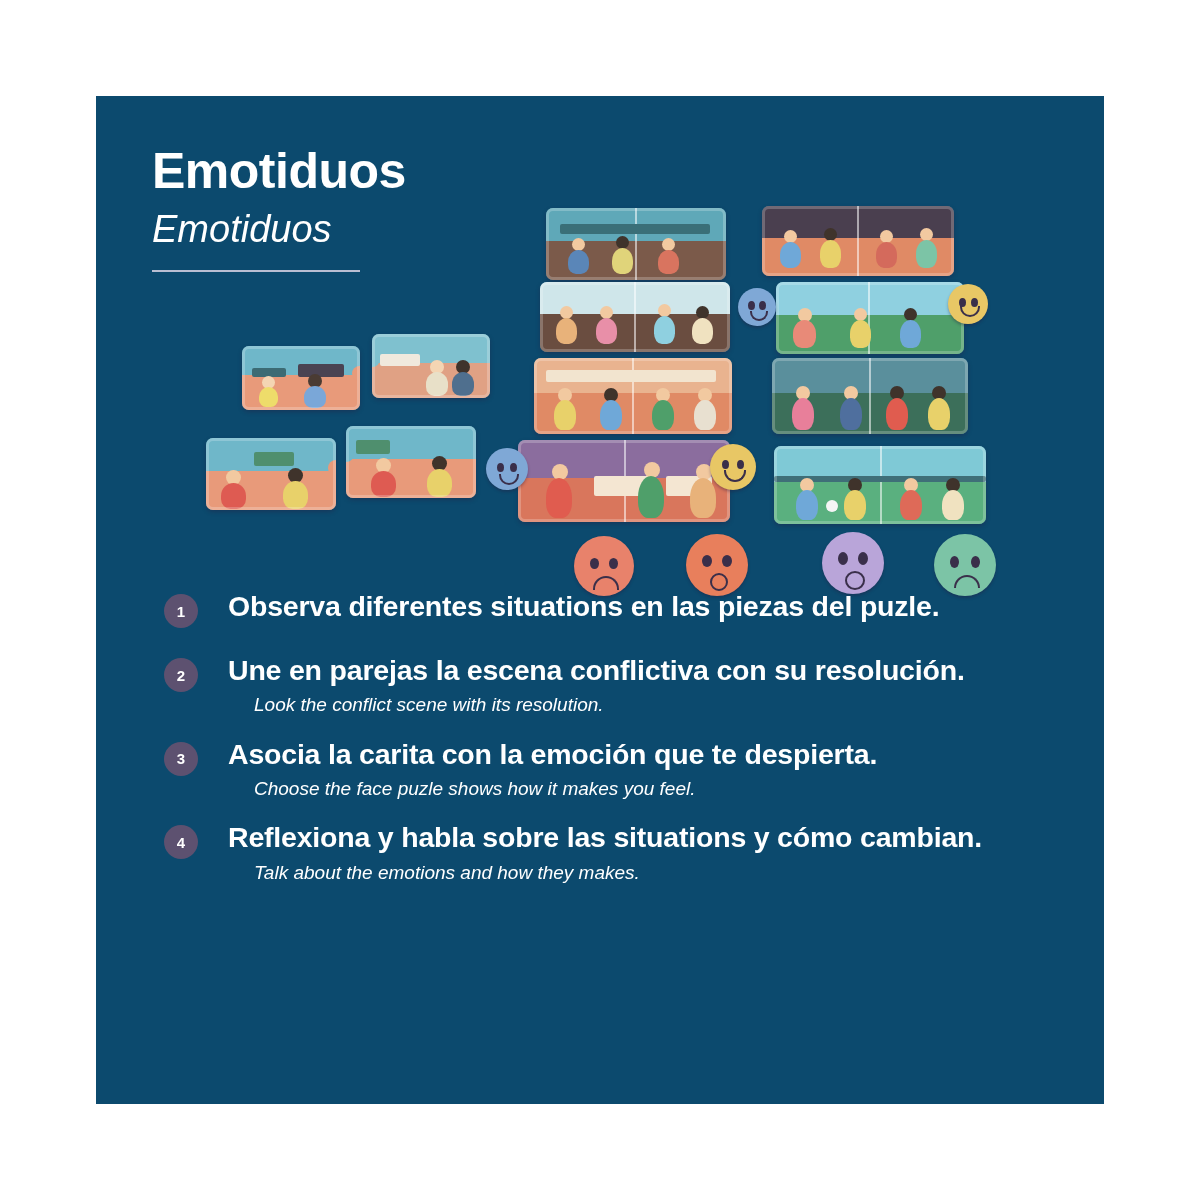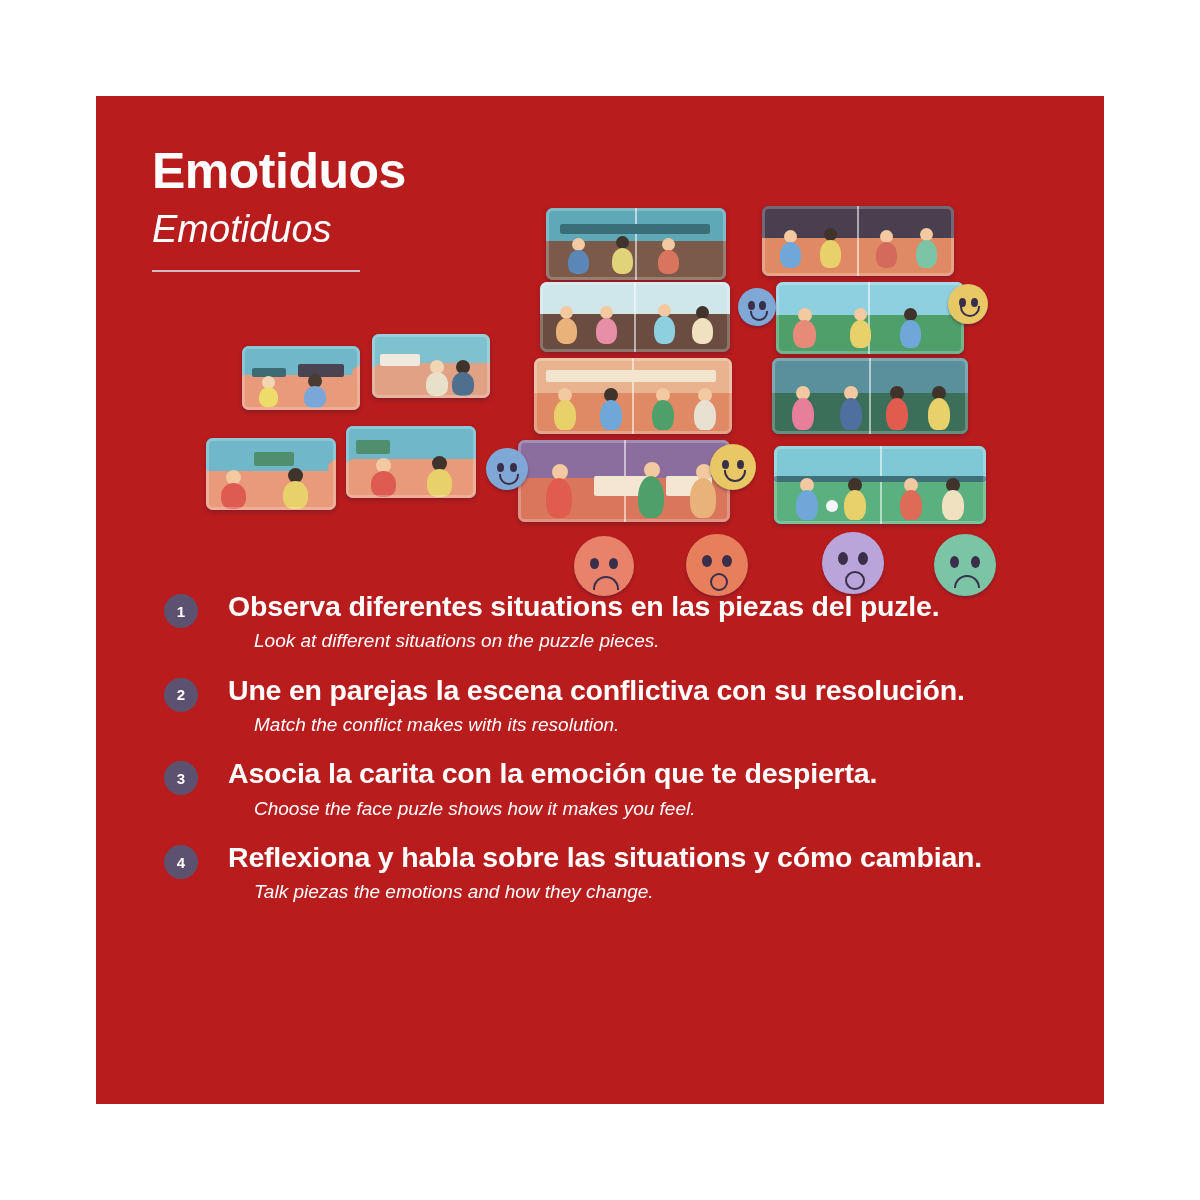--- a/index.html
+++ b/index.html
@@ -20,21 +20,21 @@
     height: 1200px;
     background: #ffffff;
   }
 
   .card {
     position: absolute;
     left: 96px;
     top: 96px;
     width: 1008px;
     height: 1008px;
-    background: #b91c1c;
+    background: #0c4a6e;
   }
 
   
   .header {
     position: absolute;
     left: 56px;
     top: 50px;
     width: 380px;
   }
   .title-es {
@@ -410,37 +410,36 @@
         <div class="mouth" style="left:20px; top:41px; width:22px; height:11px; border-radius:22px 22px 0 0; border-bottom:none;"></div>
       </div>
 
     </div>
 
     <div class="steps">
 
       <div class="step">
         <div class="step-num">1</div>
         <p class="step-es">Observa diferentes situations en las piezas del puzle.</p>
-        <p class="step-en">Look at different situations on the puzzle pieces.</p>
       </div>
 
       <div class="step">
         <div class="step-num">2</div>
         <p class="step-es">Une en parejas la escena conflictiva con su resolución.</p>
-        <p class="step-en">Match the conflict makes with its resolution.</p>
+        <p class="step-en">Look the conflict scene with its resolution.</p>
       </div>
 
       <div class="step">
         <div class="step-num">3</div>
         <p class="step-es">Asocia la carita con la emoción que te despierta.</p>
         <p class="step-en">Choose the face puzle shows how it makes you feel.</p>
       </div>
 
       <div class="step">
         <div class="step-num">4</div>
         <p class="step-es">Reflexiona y habla sobre las situations y cómo cambian.</p>
-        <p class="step-en">Talk piezas the emotions and how they change.</p>
+        <p class="step-en">Talk about the emotions and how they makes.</p>
       </div>
 
     </div>
 
   </div>
 </div>
 
 </body></html>

